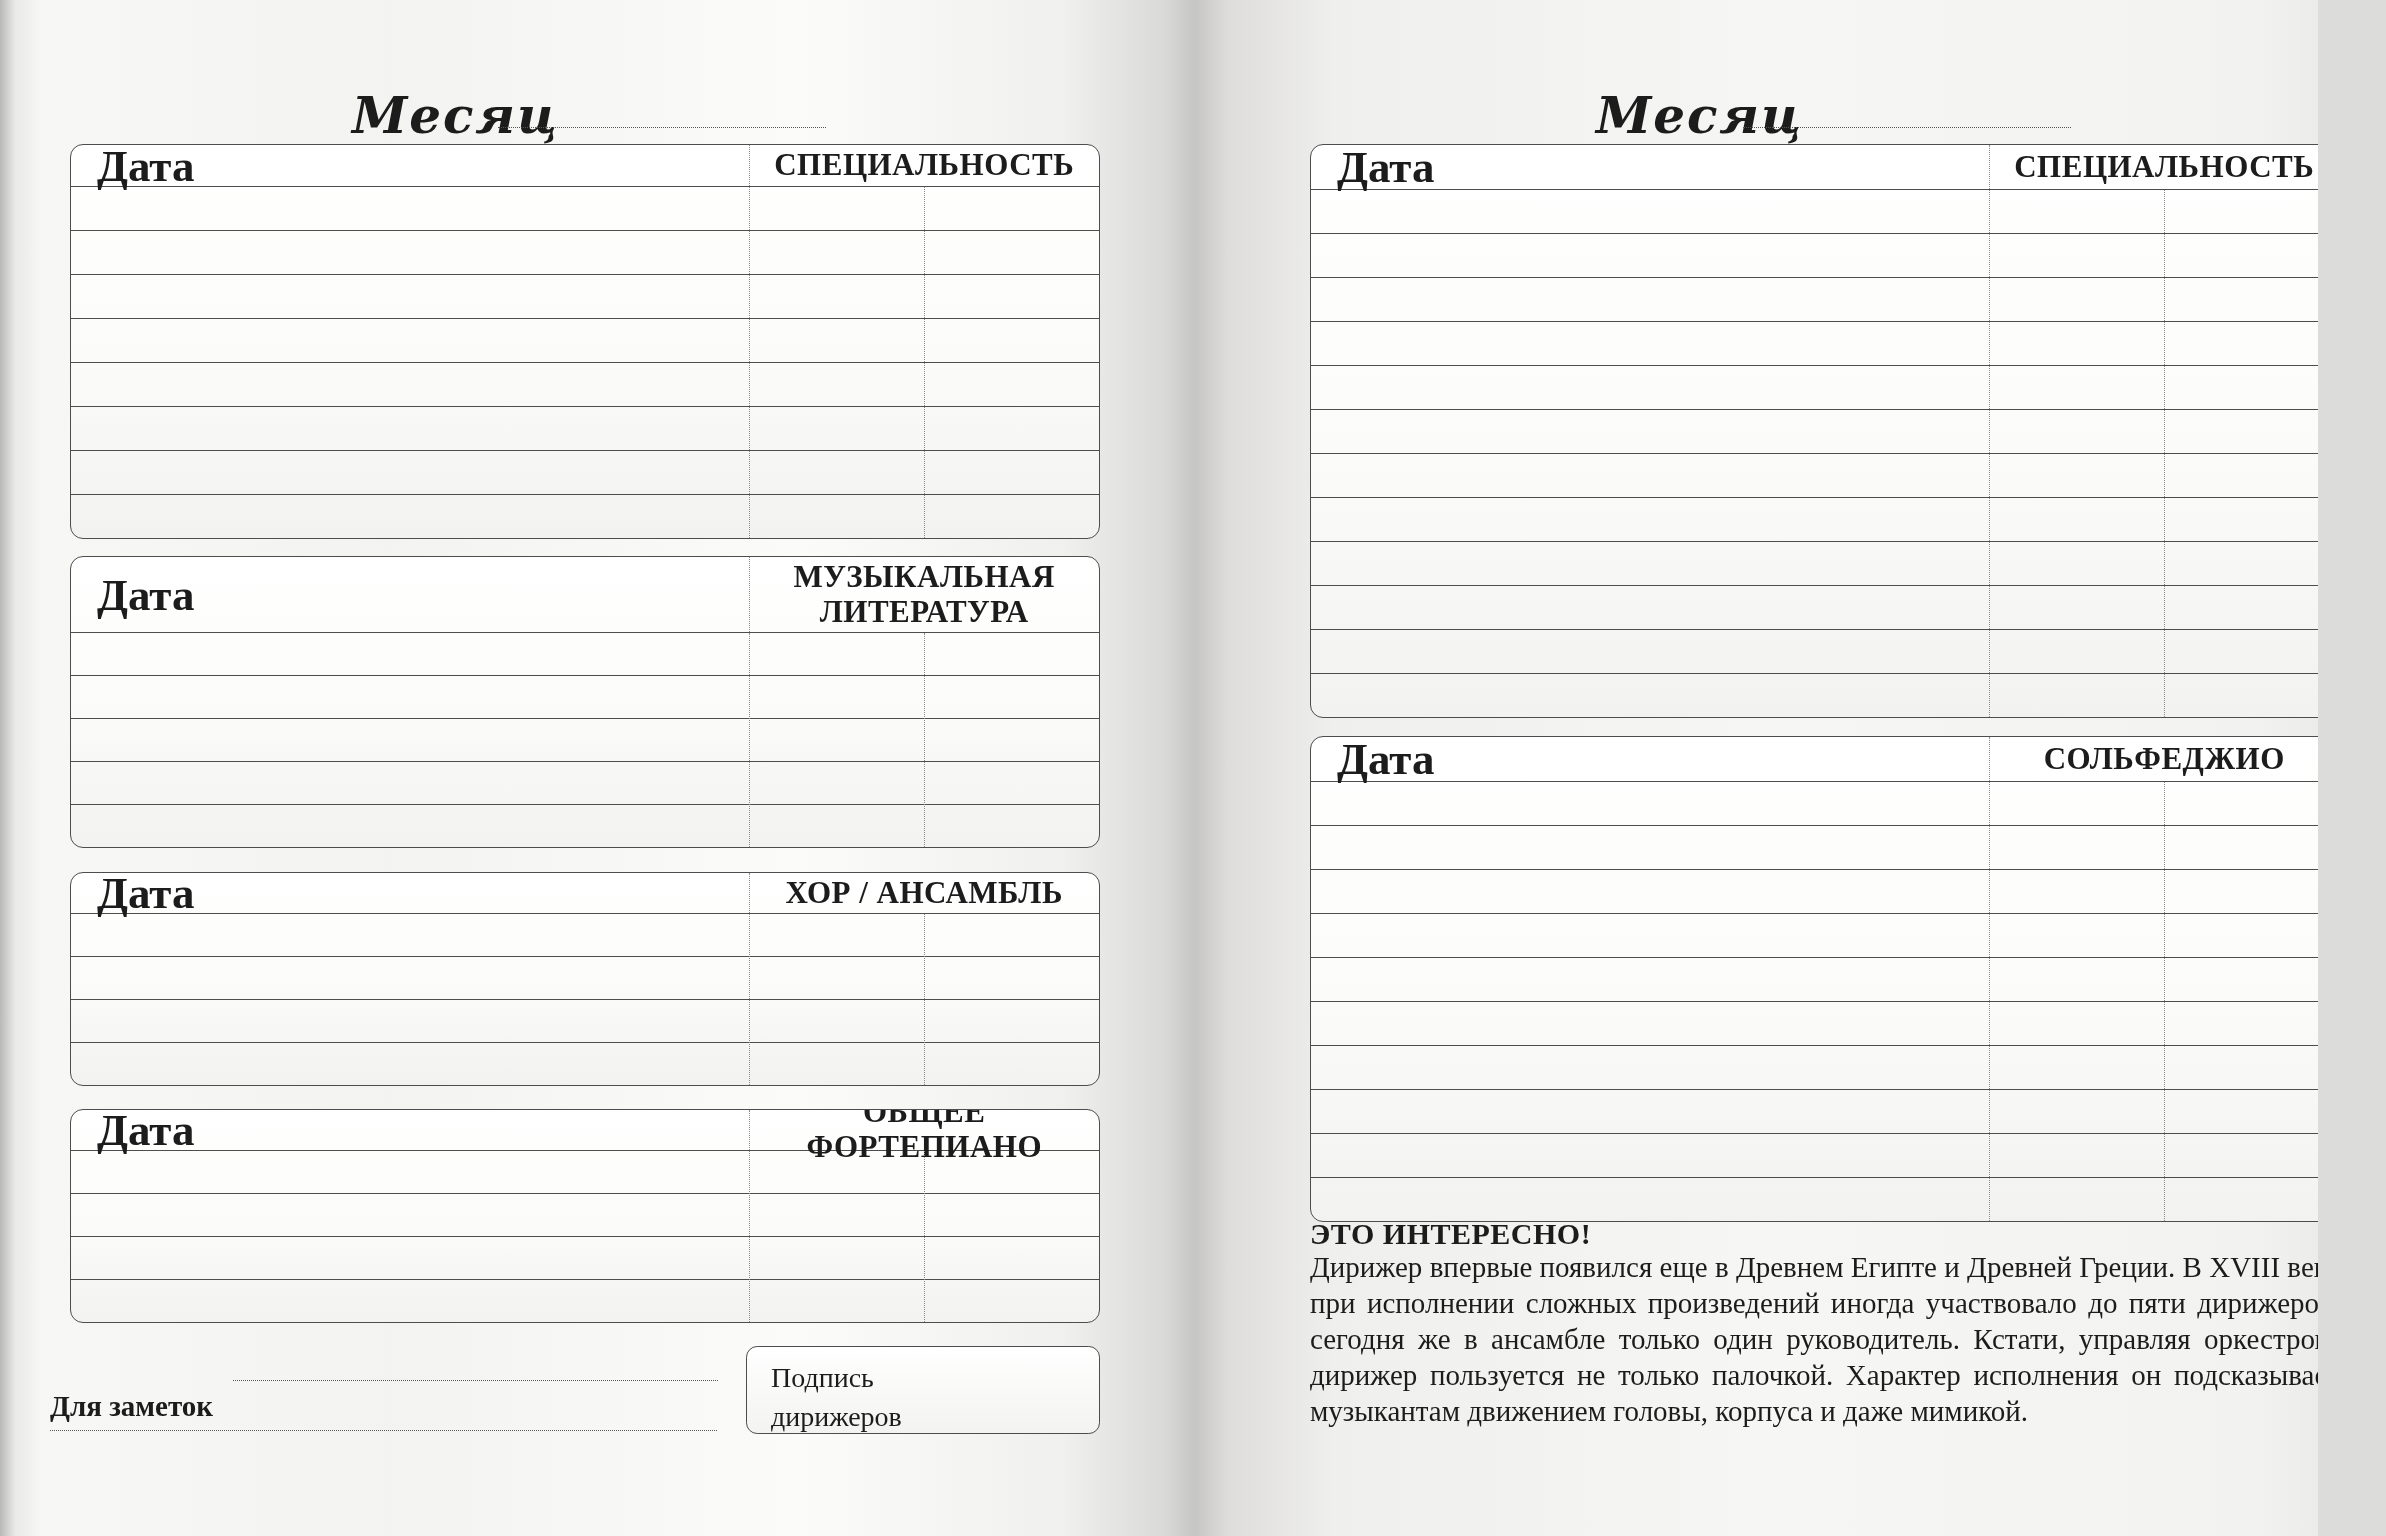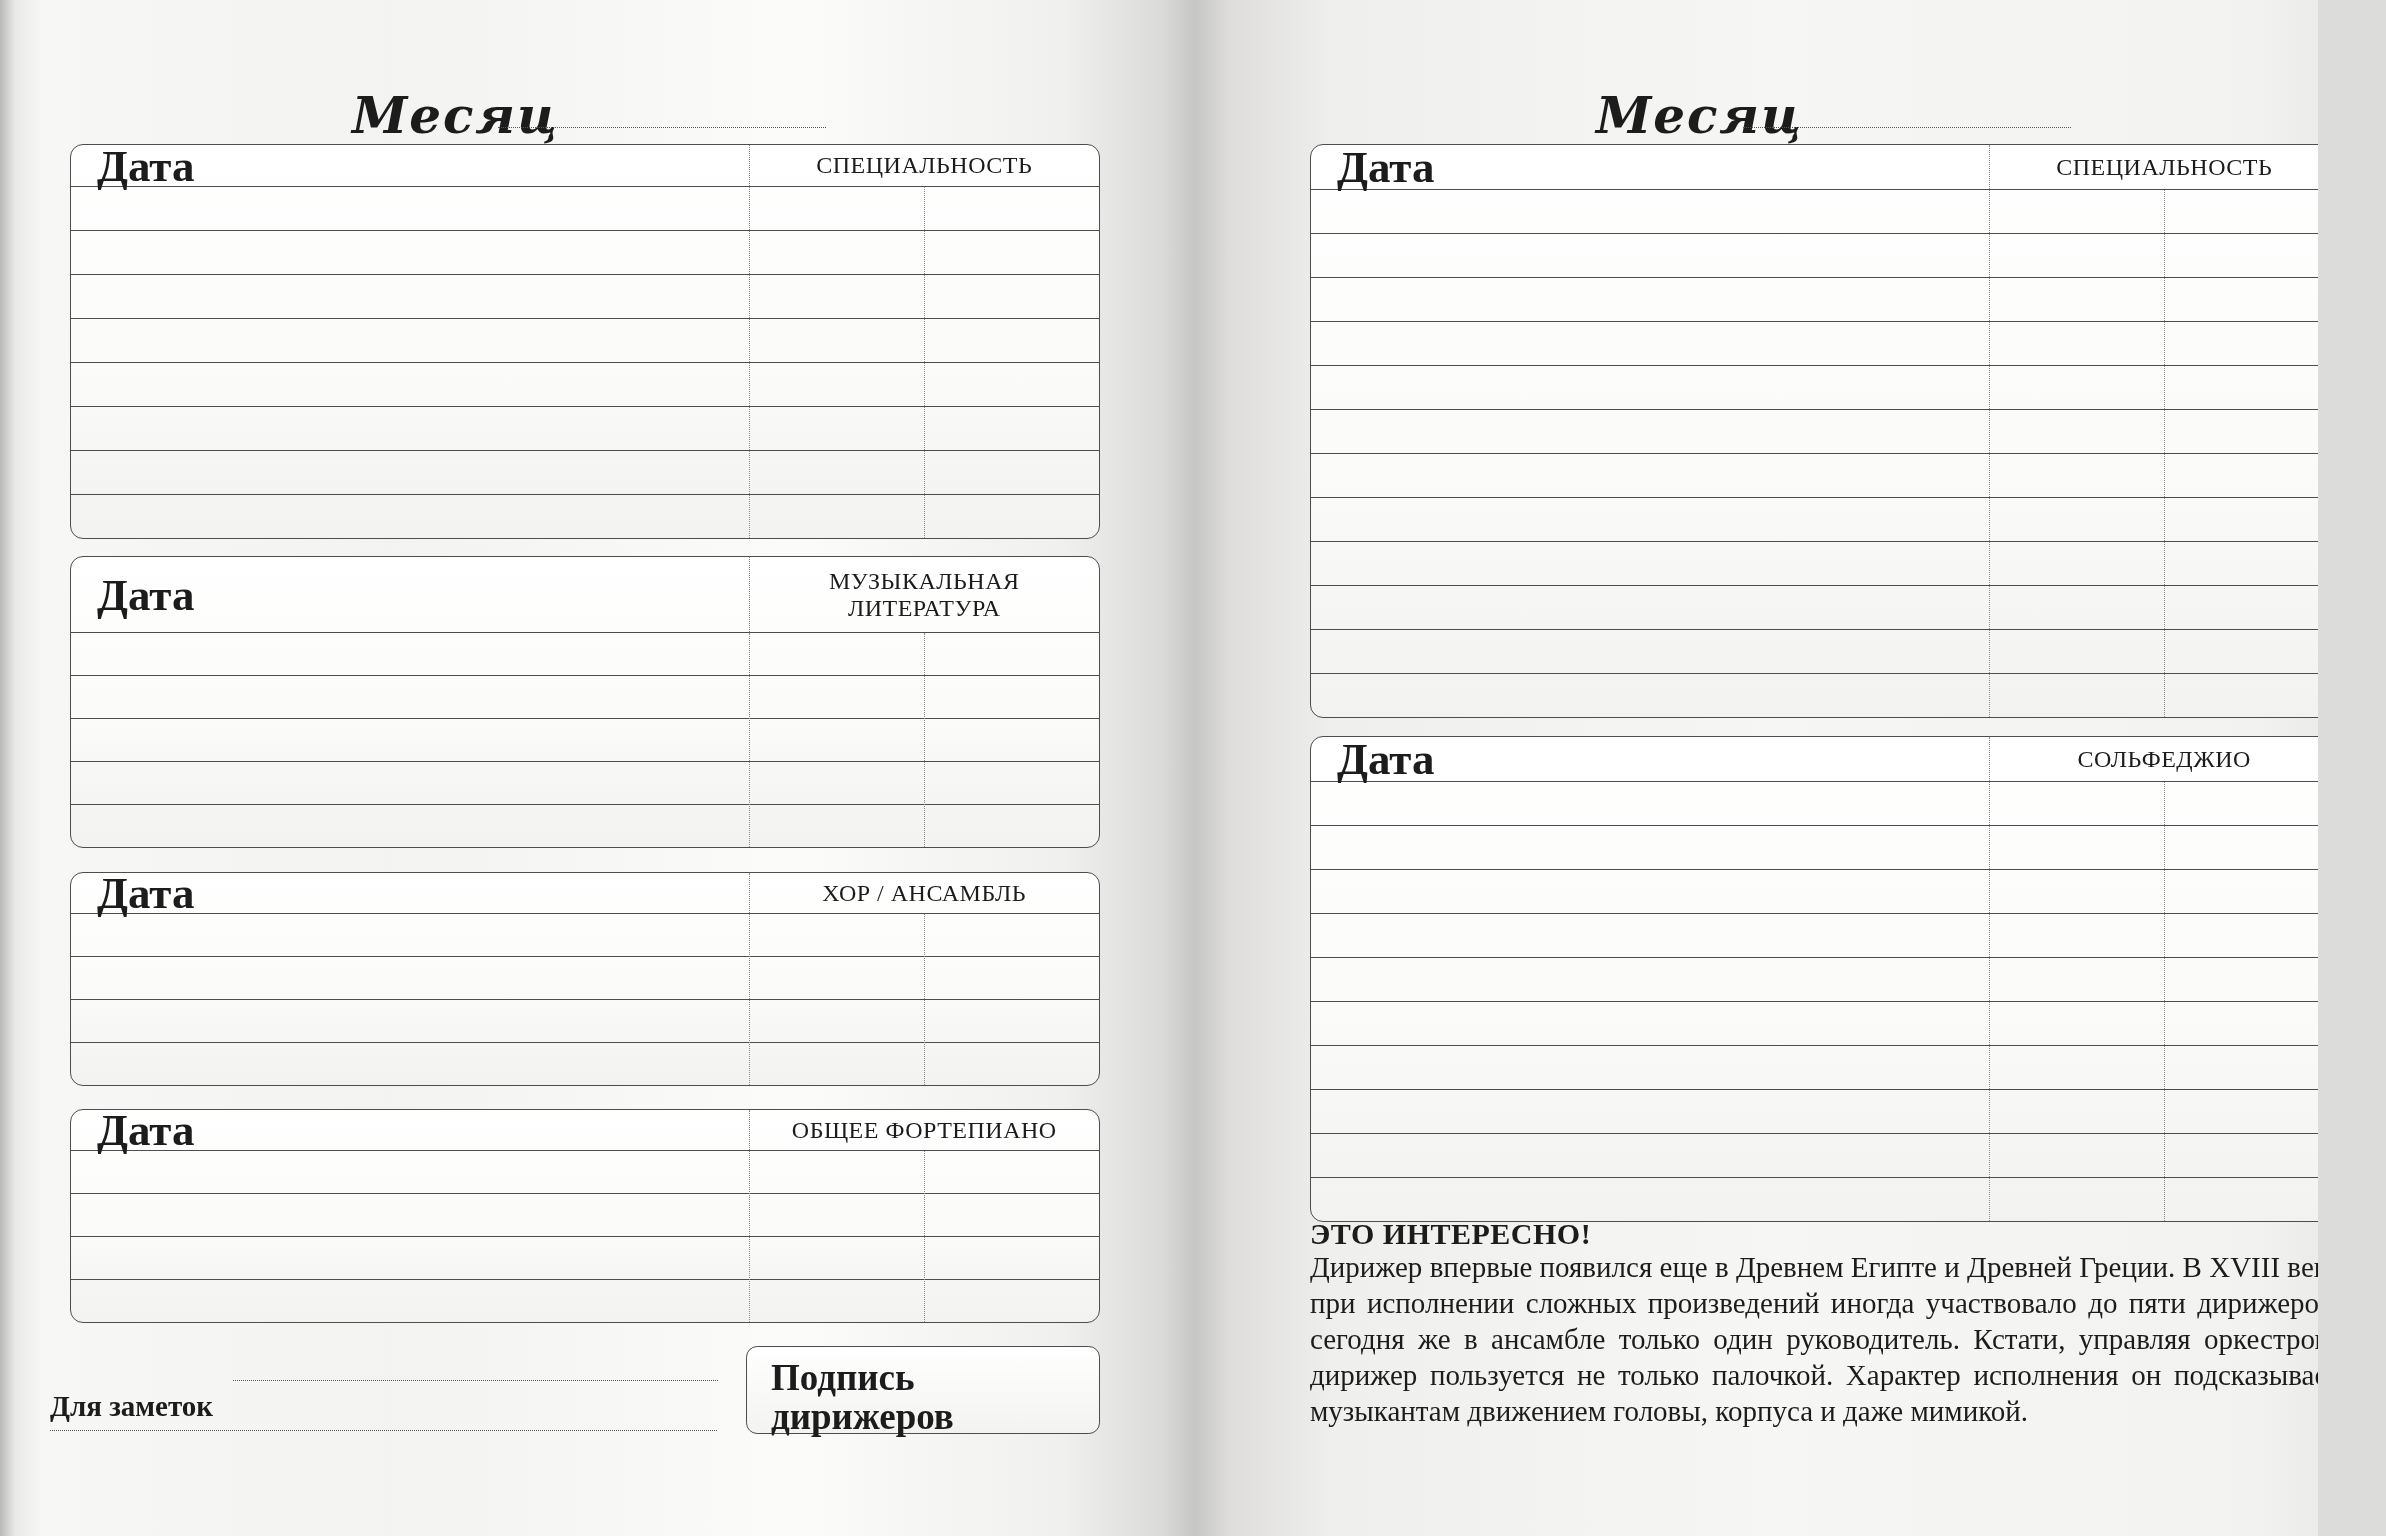--- a/index.html
+++ b/index.html
@@ -46,21 +46,21 @@
   .cell-date{
     box-sizing:border-box;
     width:66%;
     padding-left:26px;
     font-size:45px;font-weight:700;
   }
   .cell-subject{
     box-sizing:border-box;
     flex:1;
     text-align:center;
-    font-size:24px;font-weight:400;
+    font-size:31px;font-weight:700;
     line-height:1.12;
     letter-spacing:0.5px;
     padding:0 9.3px;
   }
   .tbody{position:relative;}
   .trow{height:var(--rh,43px);}
   .trow + .trow{border-top:1.9px solid var(--c-line,#4d4d4d);}
   .vline{
     position:absolute;top:0;bottom:0;width:0;
     border-left:1.9px dotted var(--c-dotted,#8a8a8a);
@@ -76,21 +76,21 @@
     position:absolute;height:0;
     border-bottom:1.9px dotted var(--c-dotted-dark,#555553);
   }
   .sig-box{
     position:absolute;
     border:1.9px solid var(--c-line,#4d4d4d);
     border-radius:11.2px;
     background:linear-gradient(180deg,#ffffff,#f3f3f1);
     box-sizing:border-box;
     padding:11.2px 0 0 24px;
-    font-size:37px;font-weight:700;
+    font-size:28px;font-weight:400;
     line-height:39px;
   }
   
   .fact-title{
     position:absolute;
     font-size:30px;font-weight:700;
     letter-spacing:0.5px;
   }
   .fact-body{
     position:absolute;

